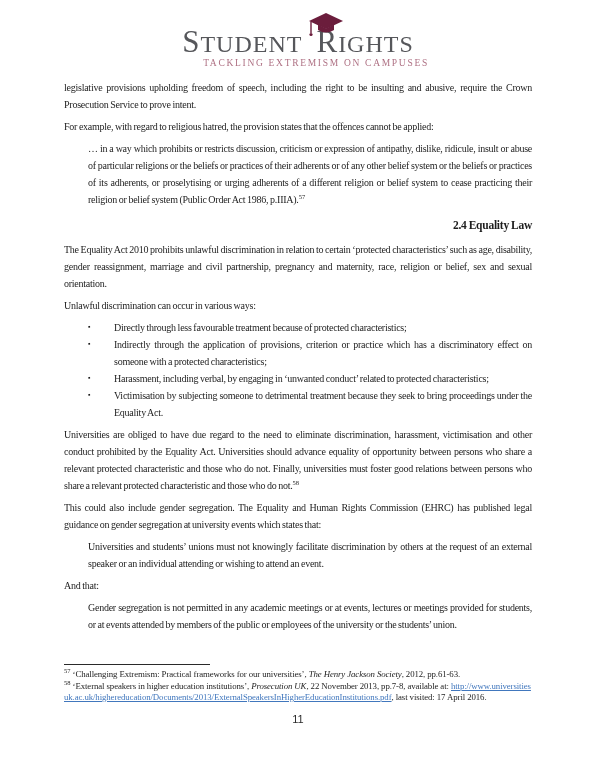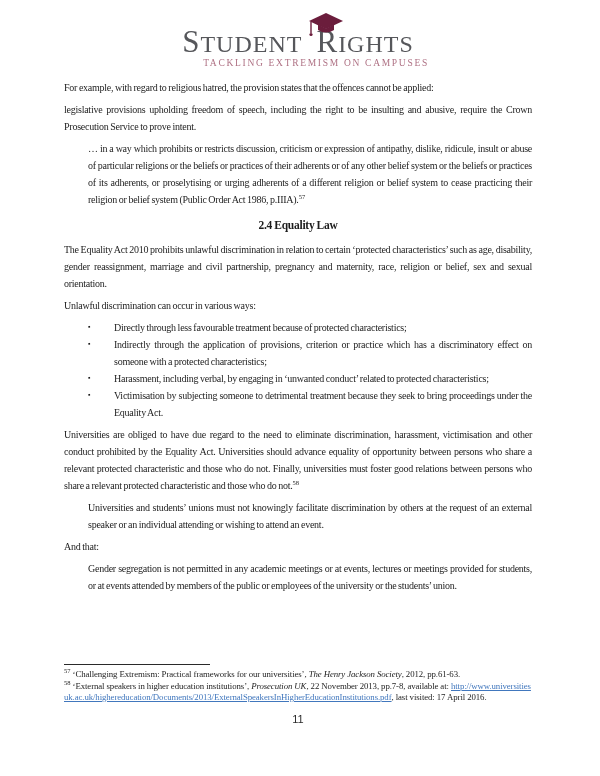--- a/index.html
+++ b/index.html
@@ -43,21 +43,21 @@
     letter-spacing: -0.25px;
     word-spacing: -0.5px;
     text-align: justify;
   }
   .para { margin: 0 0 5px 0; }
   .quote { margin: 0 0 5px 24px; }
   .section-heading {
     font-weight: bold;
     font-size: 11.5px;
     margin: 9px 0 7px 0;
-    text-align: center;
+    text-align: right;
   }
   .bullet-list { margin: 0 0 5px 24px; }
   .bullet-item { display: flex; }
   .bullet-marker {
     width: 26px;
     flex: 0 0 26px;
     font-size: 7px;
     line-height: 17px;
     letter-spacing: 0;
   }
@@ -120,23 +120,23 @@
             <path d="M10,12.5 L10,18 Q18,23 26,18 L26,12.5 L18,16.5 Z" fill="#6b1d3c"></path>
             <line x1="3" y1="9.5" x2="3" y2="21" stroke="#6b1d3c" stroke-width="1.4"></line>
             <circle cx="3" cy="22.5" r="1.6" fill="#6b1d3c"></circle>
           </svg><span class="logo-initial">R</span></span><span class="logo-rest">IGHTS</span>
     </div>
     <div class="logo-subtitle">TACKLING EXTREMISM ON CAMPUSES</div>
   </div>
 
   <div class="content">
 
+    <p class="para">legislative provisions upholding freedom of speech, including the right to be insulting and abusive, require the Crown Prosecution Service to prove intent.</p>
+
     <p class="para">For example, with regard to religious hatred, the provision states that the offences cannot be applied:</p>
-
-    <p class="para">legislative provisions upholding freedom of speech, including the right to be insulting and abusive, require the Crown Prosecution Service to prove intent.</p>
 
     <p class="quote"><span>… in a way which prohibits or restricts discussion, criticism or expression of antipathy, dislike, ridicule, insult or abuse of particular religions or the beliefs or practices of their adherents or of any other belief system or the beliefs or practices of its adherents, or proselytising or urging adherents of a different religion or belief system to cease practicing their religion or belief system (Public Order Act 1986, p.IIIA).</span><sup class="fn-ref">57</sup></p>
 
     <h2 class="section-heading">2.4 Equality Law</h2>
 
     <p class="para">The Equality Act 2010 prohibits unlawful discrimination in relation to certain ‘protected characteristics’ such as age, disability, gender reassignment, marriage and civil partnership, pregnancy and maternity, race, religion or belief, sex and sexual orientation.</p>
 
     <p class="para">Unlawful discrimination can occur in various ways:</p>
 
     <div class="bullet-list">
@@ -153,20 +153,21 @@
         <span class="bullet-text">Harassment, including verbal, by engaging in ‘unwanted conduct’ related to protected characteristics;</span>
       </div>
       <div class="bullet-item">
         <span class="bullet-marker">▪</span>
         <span class="bullet-text">Victimisation by subjecting someone to detrimental treatment because they seek to bring proceedings under the Equality Act.</span>
       </div>
     </div>
 
     <p class="para"><span>Universities are obliged to have due regard to the need to eliminate discrimination, harassment, victimisation and other conduct prohibited by the Equality Act. Universities should advance equality of opportunity between persons who share a relevant protected characteristic and those who do not. Finally, universities must foster good relations between persons who share a relevant protected characteristic and those who do not.</span><sup class="fn-ref">58</sup></p>
 
+    <p class="para">This could also include gender segregation. The Equality and Human Rights Commission (EHRC) has published legal guidance on gender segregation at university events which states that:</p>
 
     <p class="quote">Universities and students’ unions must not knowingly facilitate discrimination by others at the request of an external speaker or an individual attending or wishing to attend an event.</p>
 
     <p class="para">And that:</p>
 
     <p class="quote">Gender segregation is not permitted in any academic meetings or at events, lectures or meetings provided for students, or at events attended by members of the public or employees of the university or the students’ union.</p>
 
   </div>
 
   <div class="footnotes">

